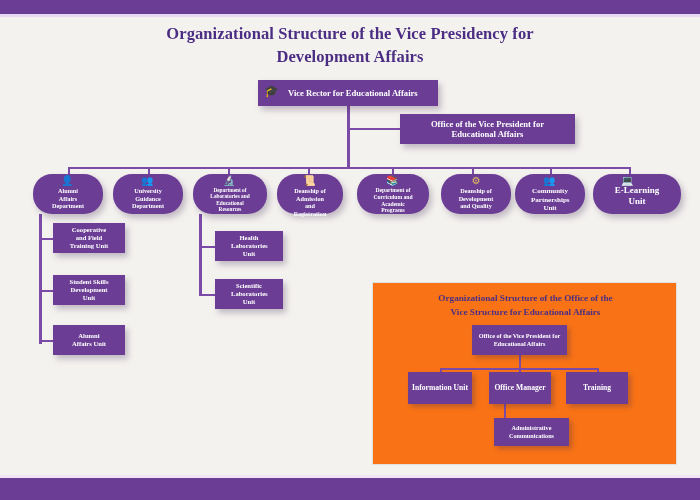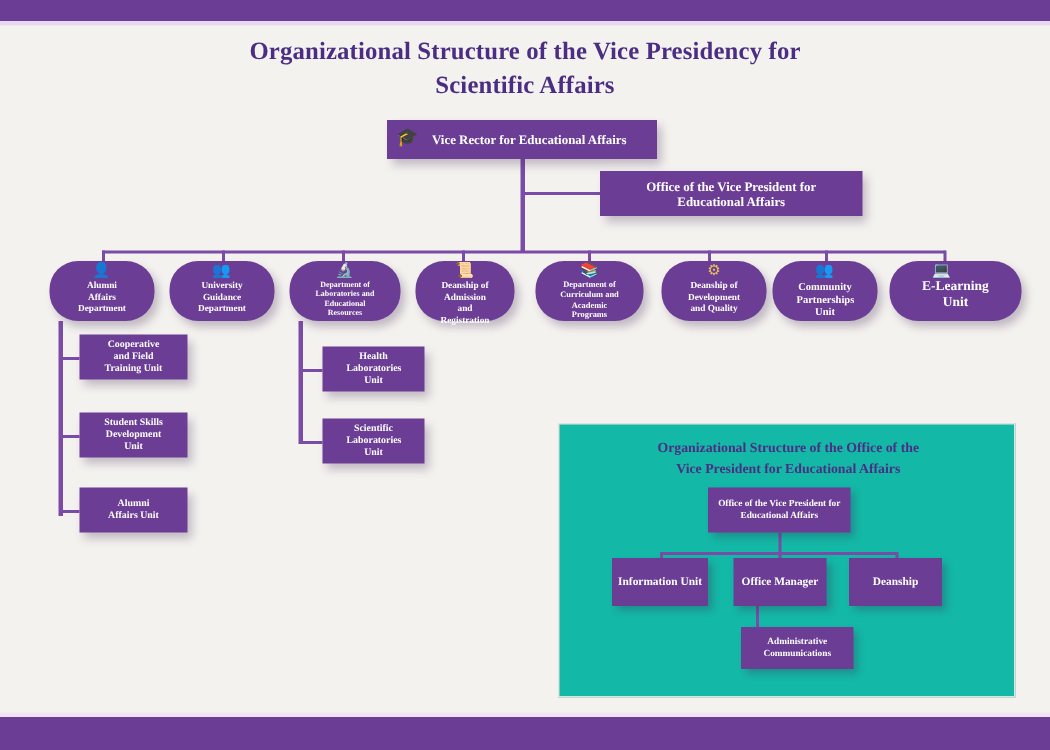--- a/index.html
+++ b/index.html
@@ -92,21 +92,21 @@
     line-height:1;
     text-align:center;
     pointer-events:none;
   }
   .ico-root{left:264px;top:85px;font-size:12px;}
   .ico-dept{top:176px;font-size:10px;width:40px;}
 
   
   .panel{
     position:absolute;left:372px;top:282px;width:305px;height:183px;
-    background:#14b8a6;
+    background:#f97316;
     border:1px solid #e3e1de;
     box-sizing:border-box;
   }
   .panel-title{
     position:absolute;left:0;top:8px;width:305px;
     text-align:center;color:#4B2E83;
     font-size:9.2px;font-weight:bold;line-height:14px;
   }
   .panel-title span{display:block;}
   .pbox{
@@ -126,21 +126,21 @@
 
 <div id="stage">
 
   <div class="bar bar-top"></div>
   <div class="bar bar-top-line"></div>
   <div class="bar bar-bottom"></div>
   <div class="bar bar-bottom-line"></div>
 
   <div class="title">
     <span>Organizational Structure of the Vice Presidency for</span>
-    <span>Scientific Affairs</span>
+    <span>Development Affairs</span>
   </div>
 
   <div class="ln lnv" style="left:347px;top:106px;width:3px;height:62px;"></div>
 
   <div class="ln lnh" style="left:349px;top:128px;width:52px;height:2px;"></div>
 
   <div class="ln lnh" style="left:68px;top:167px;width:562px;height:2px;"></div>
 
   <div class="ln lnv" style="left:68px;top:167px;height:8px;"></div>
   <div class="ln lnv" style="left:148px;top:167px;height:8px;"></div>
@@ -222,21 +222,21 @@
   <div class="box box-sub" style="left:215px;top:231px;width:68px;">
     <span class="lbl">Health Laboratories Unit</span>
   </div>
   <div class="box box-sub" style="left:215px;top:279px;width:68px;">
     <span class="lbl">Scientific Laboratories Unit</span>
   </div>
 
   <div class="panel">
     <div class="panel-title">
       <span>Organizational Structure of the Office of the</span>
-      <span>Vice President for Educational Affairs</span>
+      <span>Vice Structure for Educational Affairs</span>
     </div>
   </div>
 
   <div class="ln lnv" style="left:519px;top:355px;height:14px;"></div>
   <div class="ln lnh" style="left:440px;top:368px;width:158px;"></div>
   <div class="ln lnv" style="left:440px;top:368px;height:5px;"></div>
   <div class="ln lnv" style="left:519px;top:368px;height:5px;"></div>
   <div class="ln lnv" style="left:597px;top:368px;height:5px;"></div>
   <div class="ln lnv" style="left:504px;top:404px;height:28px;"></div>
   <div class="ln lnh" style="left:504px;top:430px;width:12px;"></div>
@@ -244,19 +244,19 @@
   <div class="pbox pbox-root">
     <span>Office of the Vice President for Educational Affairs</span>
   </div>
   <div class="pbox pbox-l1" style="left:489px;width:62px;">
     <span>Office Manager</span>
   </div>
   <div class="pbox pbox-l1" style="left:408px;width:64px;">
     <span>Information Unit</span>
   </div>
   <div class="pbox pbox-l1" style="left:566px;width:62px;">
-    <span>Deanship</span>
+    <span>Training</span>
   </div>
   <div class="pbox pbox-admin">
     <span>Administrative Communications</span>
   </div>
 
 </div>
 
 </body></html>

